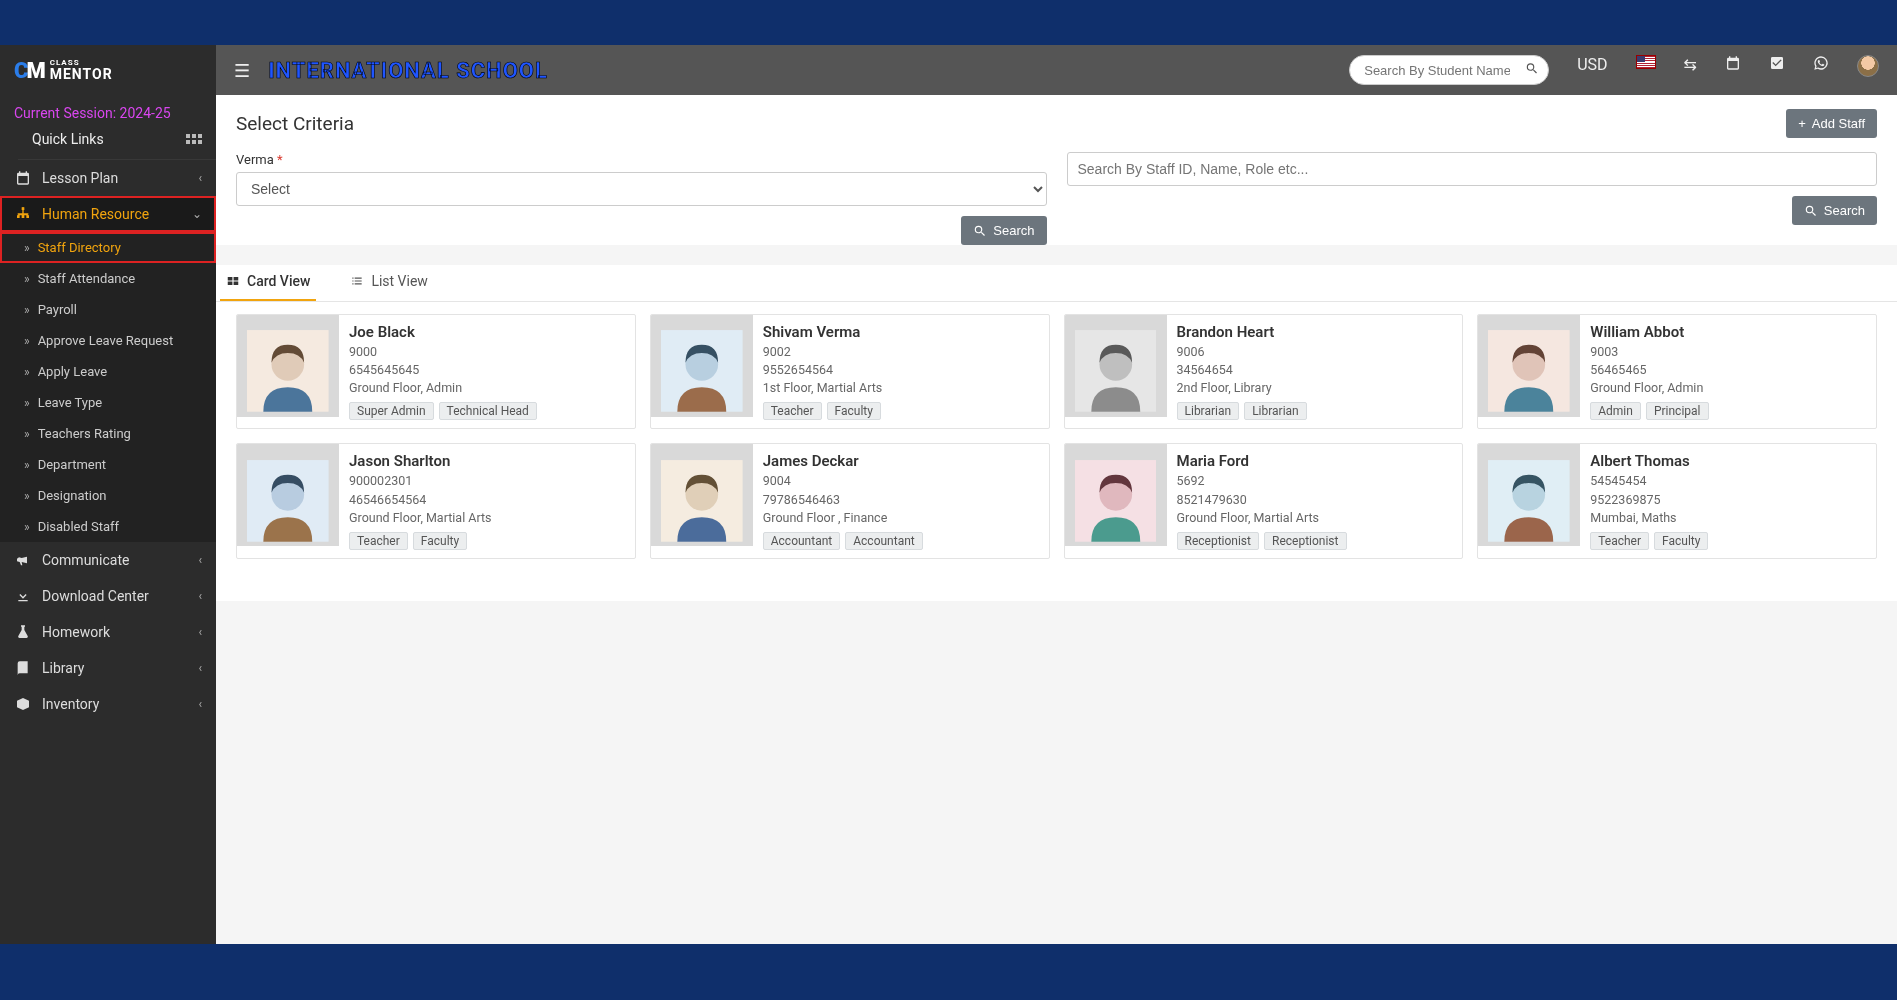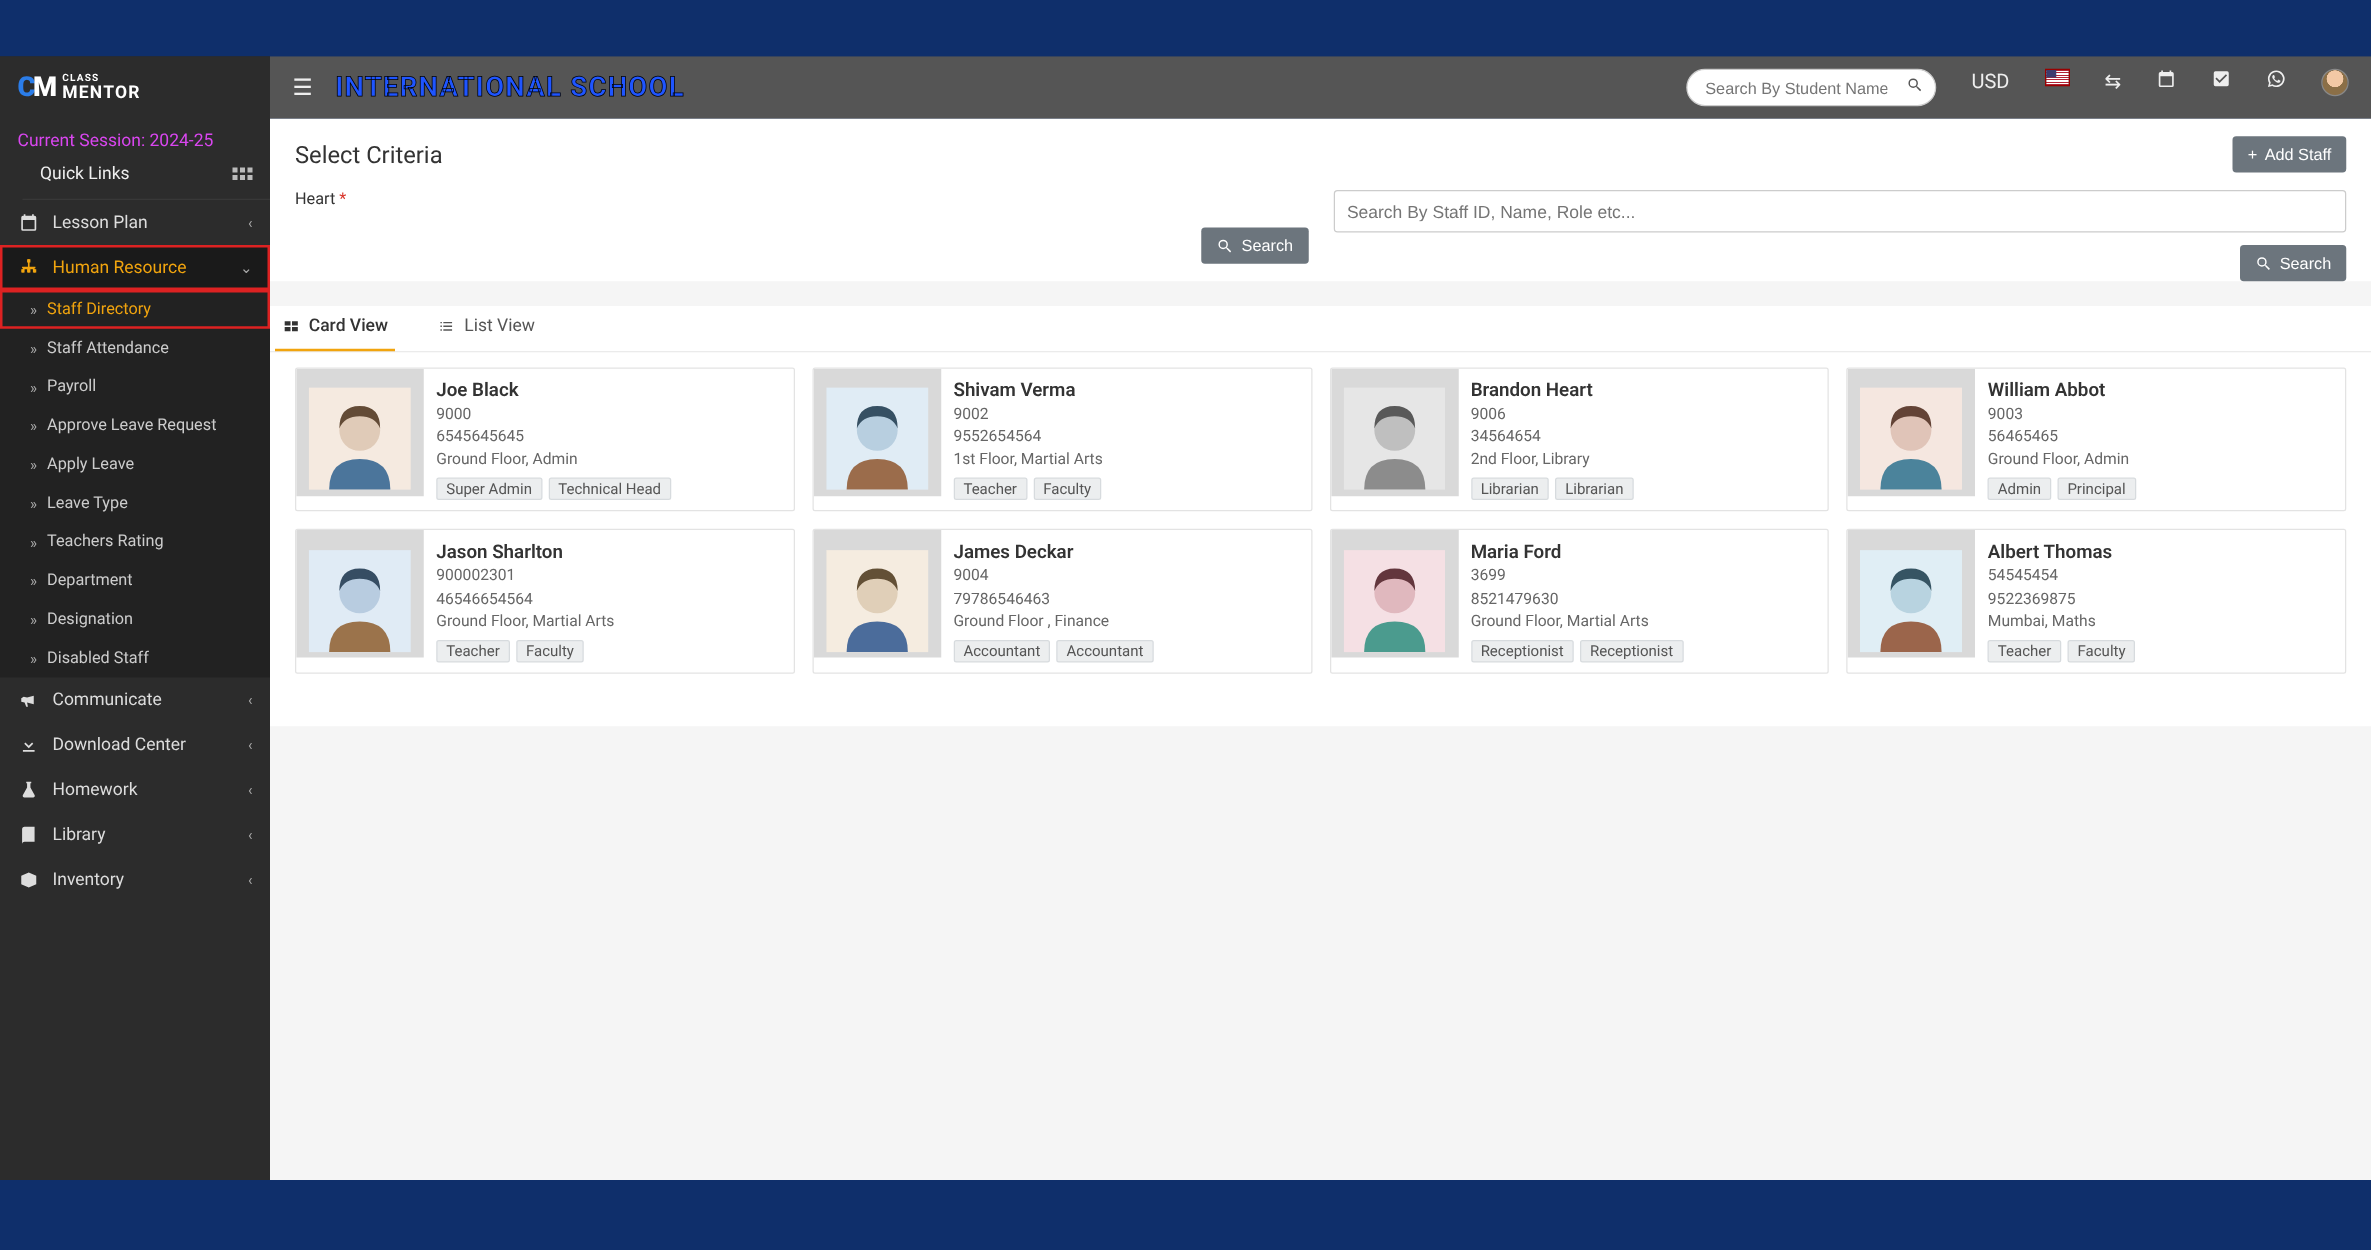--- a/index.html
+++ b/index.html
@@ -289,22 +289,25 @@
           <div class="title">Select Criteria</div>
           <button class="btn">
             <span>+</span>
             <span>Add Staff</span>
           </button>
         </div>
 
         <div class="criteria-row">
           <div class="criteria-col">
             <div class="label">
-              <span>Heart</span> <span class="req">*</span>
-            </div>
+              <span>Verma</span> <span class="req">*</span>
+            </div>
+            <select>
+              <option>Select</option>
+            </select>
             <div class="search-btn-row">
               <button class="btn">
                 <svg class="svg-icon sm" viewBox="0 0 24 24">
                     <path fill="currentColor" d="M15.5 14h-.79l-.28-.27A6.471 6.471 0 0 0 16 9.5 6.5 6.5 0 1 0 9.5 16c1.61 0 3.09-.59 4.23-1.57l.27.28v.79l5 4.99L20.49 19zM9.5 14A4.5 4.5 0 1 1 14 9.5 4.5 4.5 0 0 1 9.5 14"></path>
                   </svg>
                 <span>Search</span>
               </button>
             </div>
           </div>
           <div class="criteria-col">
@@ -464,21 +467,21 @@
               <div class="photo">
                 <div class="avatar-ph"><svg viewBox="0 0 100 100" width="100%" height="100%">
                     <rect width="100" height="100" fill="hsl(350,50%,92%)"></rect>
                     <path d="M20 100 q0-30 30-30 t30 30 z" fill="hsl(170,35%,45%)"></path>
                     <circle cx="50" cy="42" r="20" fill="hsl(350,40%,80%)"></circle>
                     <path d="M30 40 q0-22 20-22 t20 22 q-5-12-20-12 t-20 12z" fill="hsl(350,30%,30%)"></path>
                   </svg></div>
               </div>
               <div class="info">
                 <div class="name">Maria Ford</div>
-                <div class="line">3699</div>
+                <div class="line">5692</div>
                 <div class="line">8521479630</div>
                 <div class="line">Ground Floor, Martial Arts</div>
                 <div class="tags">
                   <span class="tag">Receptionist</span>
                   <span class="tag">Receptionist</span>
                 </div>
               </div>
             </div>
             <div class="card">
               <div class="photo">

